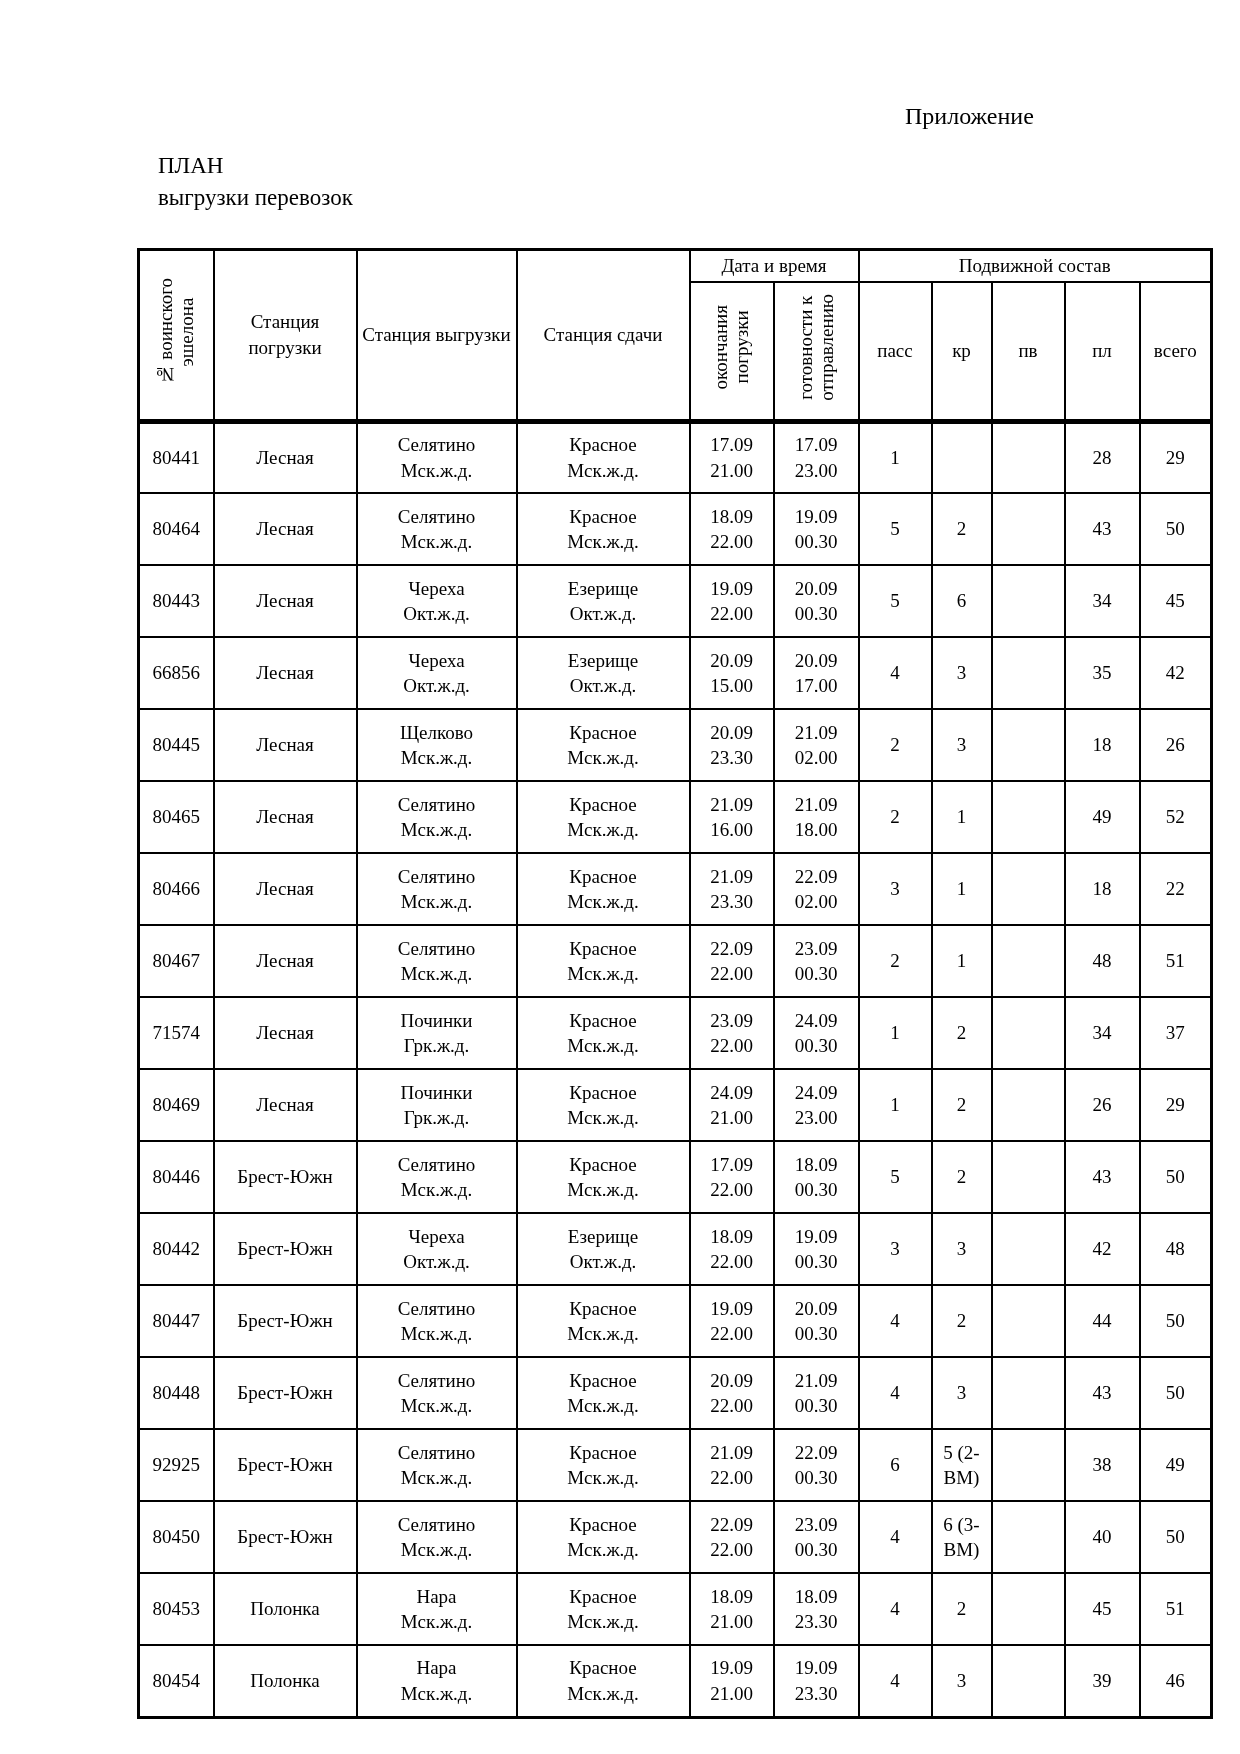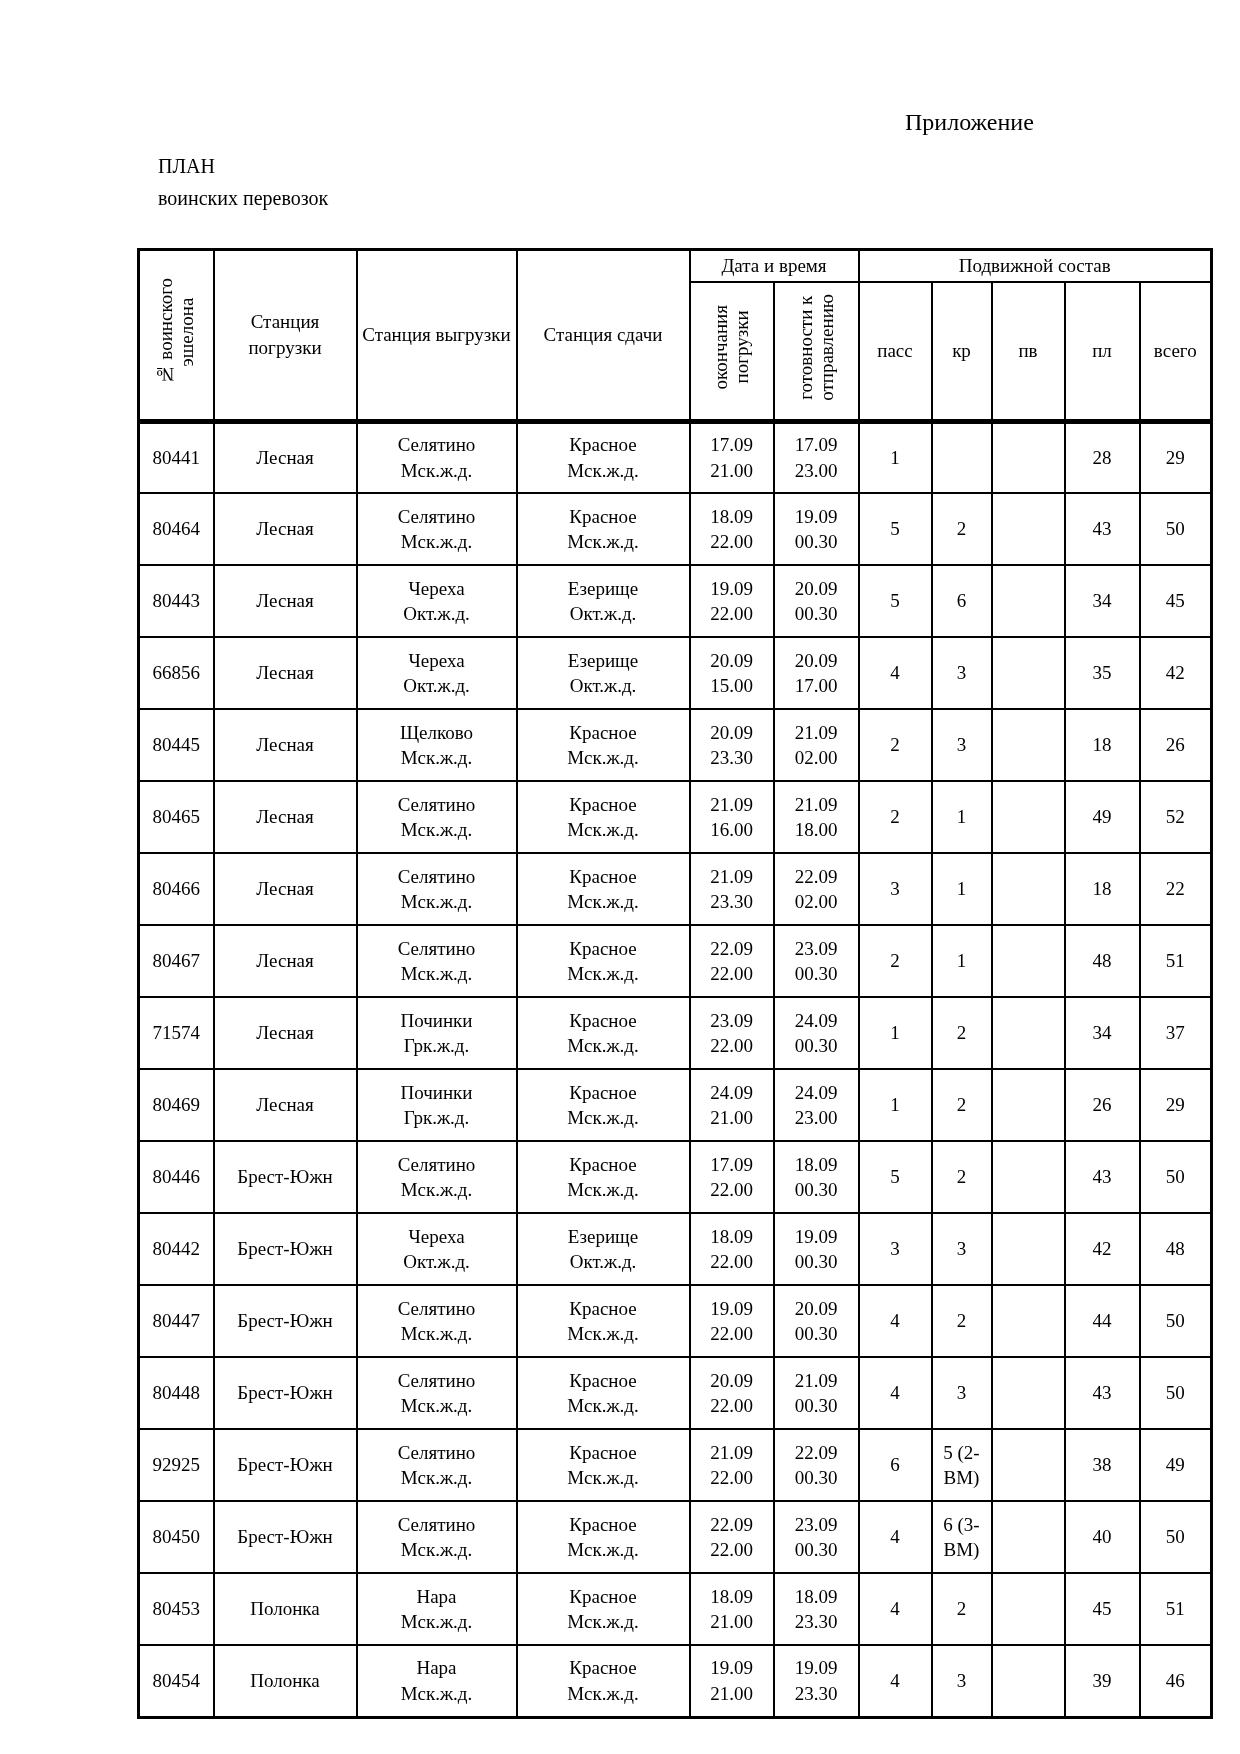--- a/index.html
+++ b/index.html
@@ -1,26 +1,26 @@
 <!DOCTYPE html>
 <html><head>
 <meta charset="utf-8">
 <style>
   html,body { margin:0; padding:0; background:#ffffff; }
   body {
     width:1240px; height:1754px; position:relative;
     font-family:"Liberation Serif", serif; color:#000;
   }
   .annotation {
-    position:absolute; top:109px; left:905px;
+    position:absolute; top:103px; left:905px;
     font-size:24px; white-space:nowrap;
   }
   .doc-title {
     position:absolute; top:150px; left:158px;
-    font-size:20px; line-height:32px;
+    font-size:23px; line-height:32px;
   }
   table.plan {
     position:absolute; top:248px; left:137px;
     border-collapse:collapse; table-layout:fixed;
     width:1073px; border:3px solid #000;
     font-size:19px;
   }
   table.plan th, table.plan td {
     border:2px solid #000;
     font-weight:normal;
@@ -44,21 +44,21 @@
     font-size:19px;
   }
 </style>
 </head>
 <body>
 
 <div class="annotation">Приложение</div>
 
 <div class="doc-title">
   <div>ПЛАН</div>
-  <div>воинских перевозок</div>
+  <div>выгрузки перевозок</div>
 </div>
 
 <table class="plan">
   <colgroup>
     <col style="width:75px">
       <col style="width:143px">
       <col style="width:160px">
       <col style="width:173px">
     <col style="width:84px">
       <col style="width:85px">

